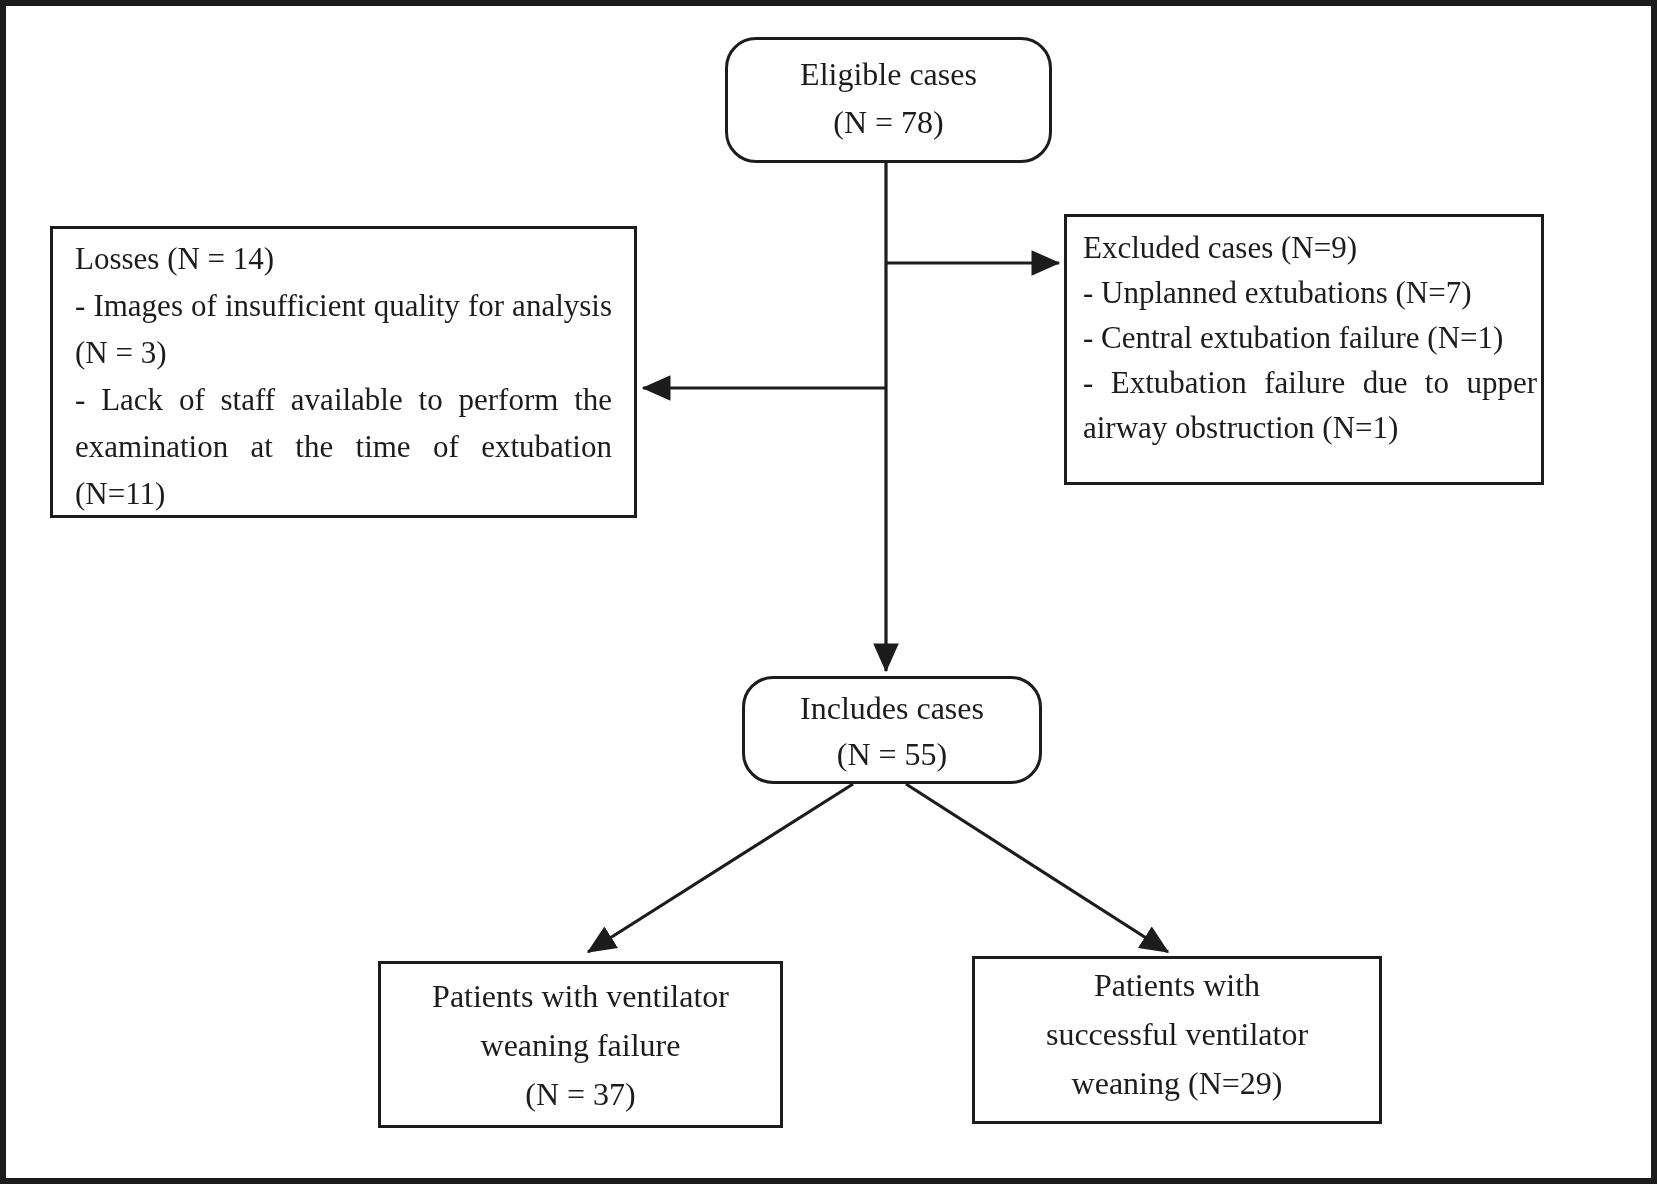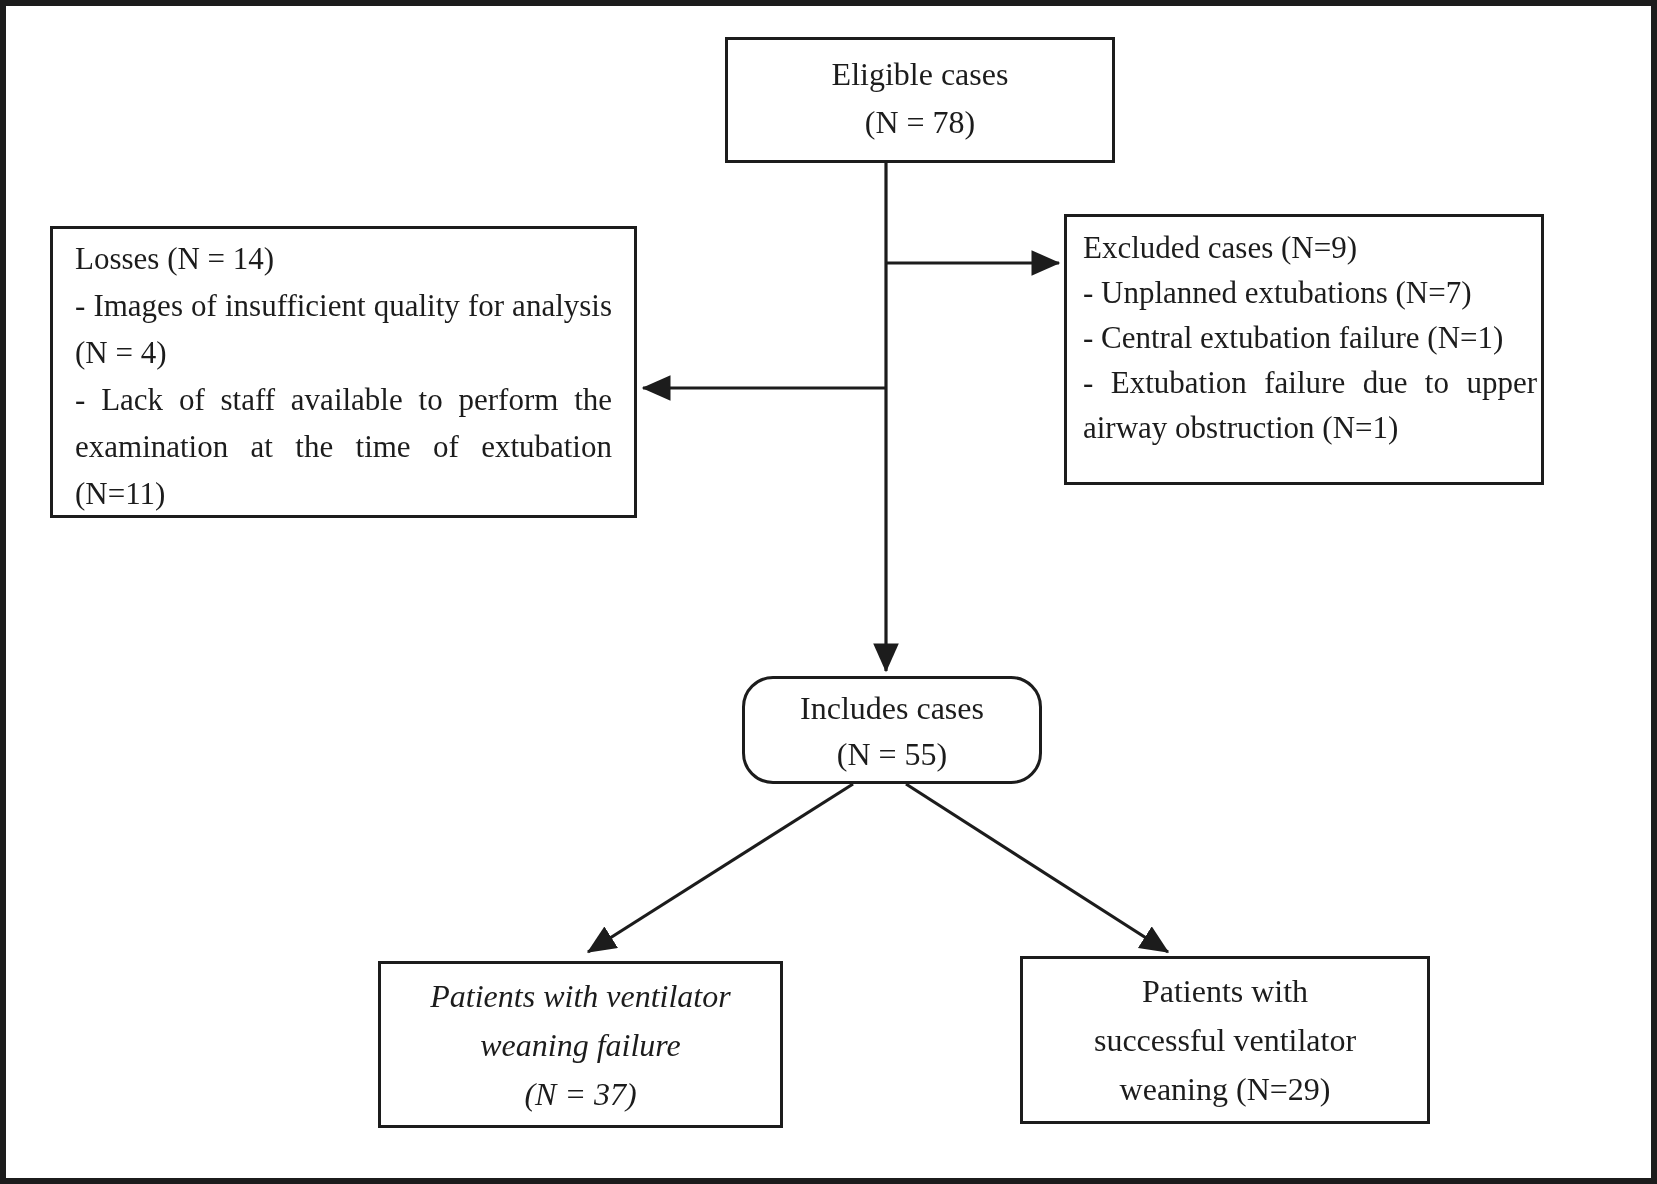--- a/index.html
+++ b/index.html
@@ -29,42 +29,42 @@
     position: absolute;
     border: 3px solid #1c1c1c;
     box-sizing: border-box;
     background: #ffffff;
   }
   .center { text-align: center; }
   .node-title { }
   .node-item { text-align: justify; }
 
   .node-eligible {
-    left: 719px; top: 31px; width: 390px; height: 126px;
-    font-size: 32px; line-height: 48px; padding-top: 10px;
+    left: 719px; top: 31px; width: 327px; height: 126px;
+    font-size: 32px; line-height: 48px; padding-top: 10px; border-radius: 31px;
   }
   .node-losses {
     left: 44px; top: 220px; width: 587px; height: 292px;
     font-size: 31px; line-height: 47px; padding: 6px 22px 0 22px;
   }
   .node-excluded {
     left: 1058px; top: 208px; width: 480px; height: 271px;
     font-size: 31px; line-height: 45px; padding: 8px 4px 0 16px;
   }
   .node-includes {
     left: 736px; top: 670px; width: 300px; height: 108px;
     font-size: 32px; line-height: 46px; padding-top: 6px; border-radius: 31px;
   }
   .node-failure {
     left: 372px; top: 955px; width: 405px; height: 167px;
-    font-size: 32px; line-height: 49px; padding-top: 8px; font-style: italic;
+    font-size: 32px; line-height: 49px; padding-top: 8px;
   }
   .node-success {
-    left: 1014px; top: 950px; width: 410px; height: 168px;
-    font-size: 32px; line-height: 49px; padding-top: 8px;
+    left: 966px; top: 950px; width: 410px; height: 168px;
+    font-size: 32px; line-height: 49px; padding-top: 2px;
   }
 </style>
 </head>
 <body>
 
 <div class="canvas">
 
   <svg class="arrows" viewBox="0 0 1657 1184" xmlns="http://www.w3.org/2000/svg">
     <defs>
       <marker id="ah" markerWidth="10" markerHeight="9" refX="8.6" refY="4" orient="auto" markerUnits="strokeWidth">
@@ -78,21 +78,21 @@
     <path d="M900 778 L1162 946" stroke="#1c1c1c" stroke-width="3.2" fill="none" marker-end="url(#ah)"></path>
   </svg>
 
   <div class="node node-eligible center">
     <div>Eligible cases</div>
     <div>(N = 78)</div>
   </div>
 
   <div class="node node-losses">
     <div class="node-title">Losses (N = 14)</div>
-    <div class="node-item">- Images of insufficient quality for analysis (N = 4)</div>
+    <div class="node-item">- Images of insufficient quality for analysis (N = 3)</div>
     <div class="node-item">- Lack of staff available to perform the examination at the time of extubation (N=11)</div>
   </div>
 
   <div class="node node-excluded">
     <div class="node-title">Excluded cases (N=9)</div>
     <div class="node-item">- Unplanned extubations (N=7)</div>
     <div class="node-item">- Central extubation failure (N=1)</div>
     <div class="node-item">- Extubation failure due to upper airway obstruction (N=1)</div>
   </div>
 

